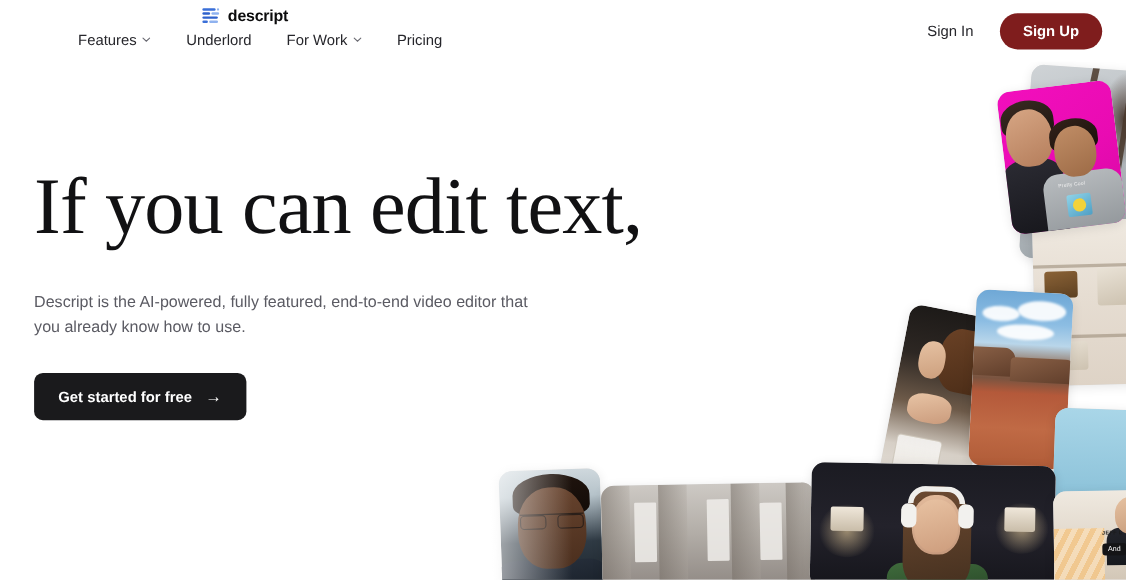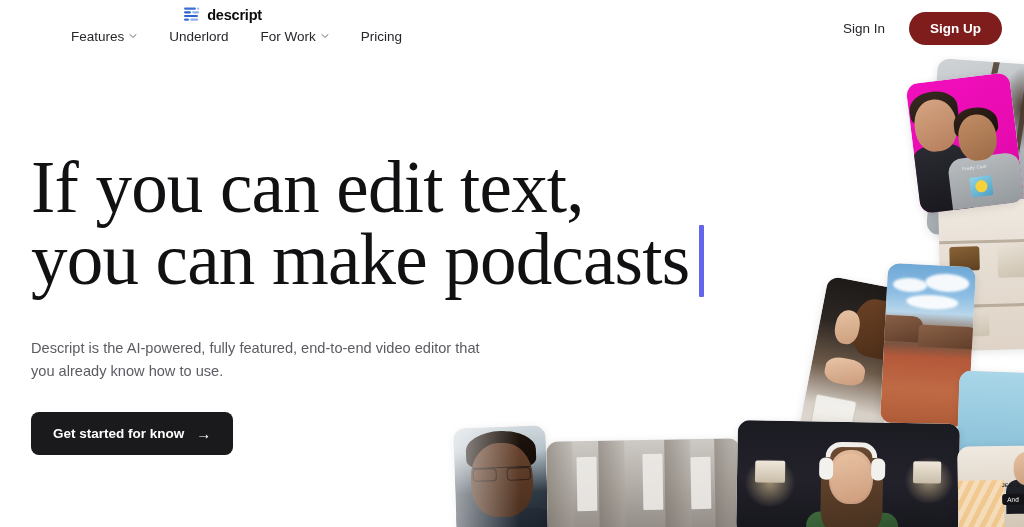--- a/index.html
+++ b/index.html
@@ -586,27 +586,26 @@
       <div class="nav-link">
         <span>Sign In</span>
       </div>
       <button class="signup-btn">Sign Up</button>
     </div>
   </nav>
 
   <div class="hero">
     <h1 class="headline">
       <span class="line">If you can edit text,</span>
-      <span class="line"><span>you can make podcasts</span><span class="caret"></span></span>
     </h1>
 
     <p class="subhead">
       <span>Descript is the AI-powered, fully featured, end-to-end video editor</span>
       <span>that you already know how to use.</span>
     </p>
 
     <button class="cta">
-      <span>Get started for know</span>
+      <span>Get started for free</span>
       <span class="arrow">→</span>
     </button>
   </div>
 
 </div>
 
 </body></html>

